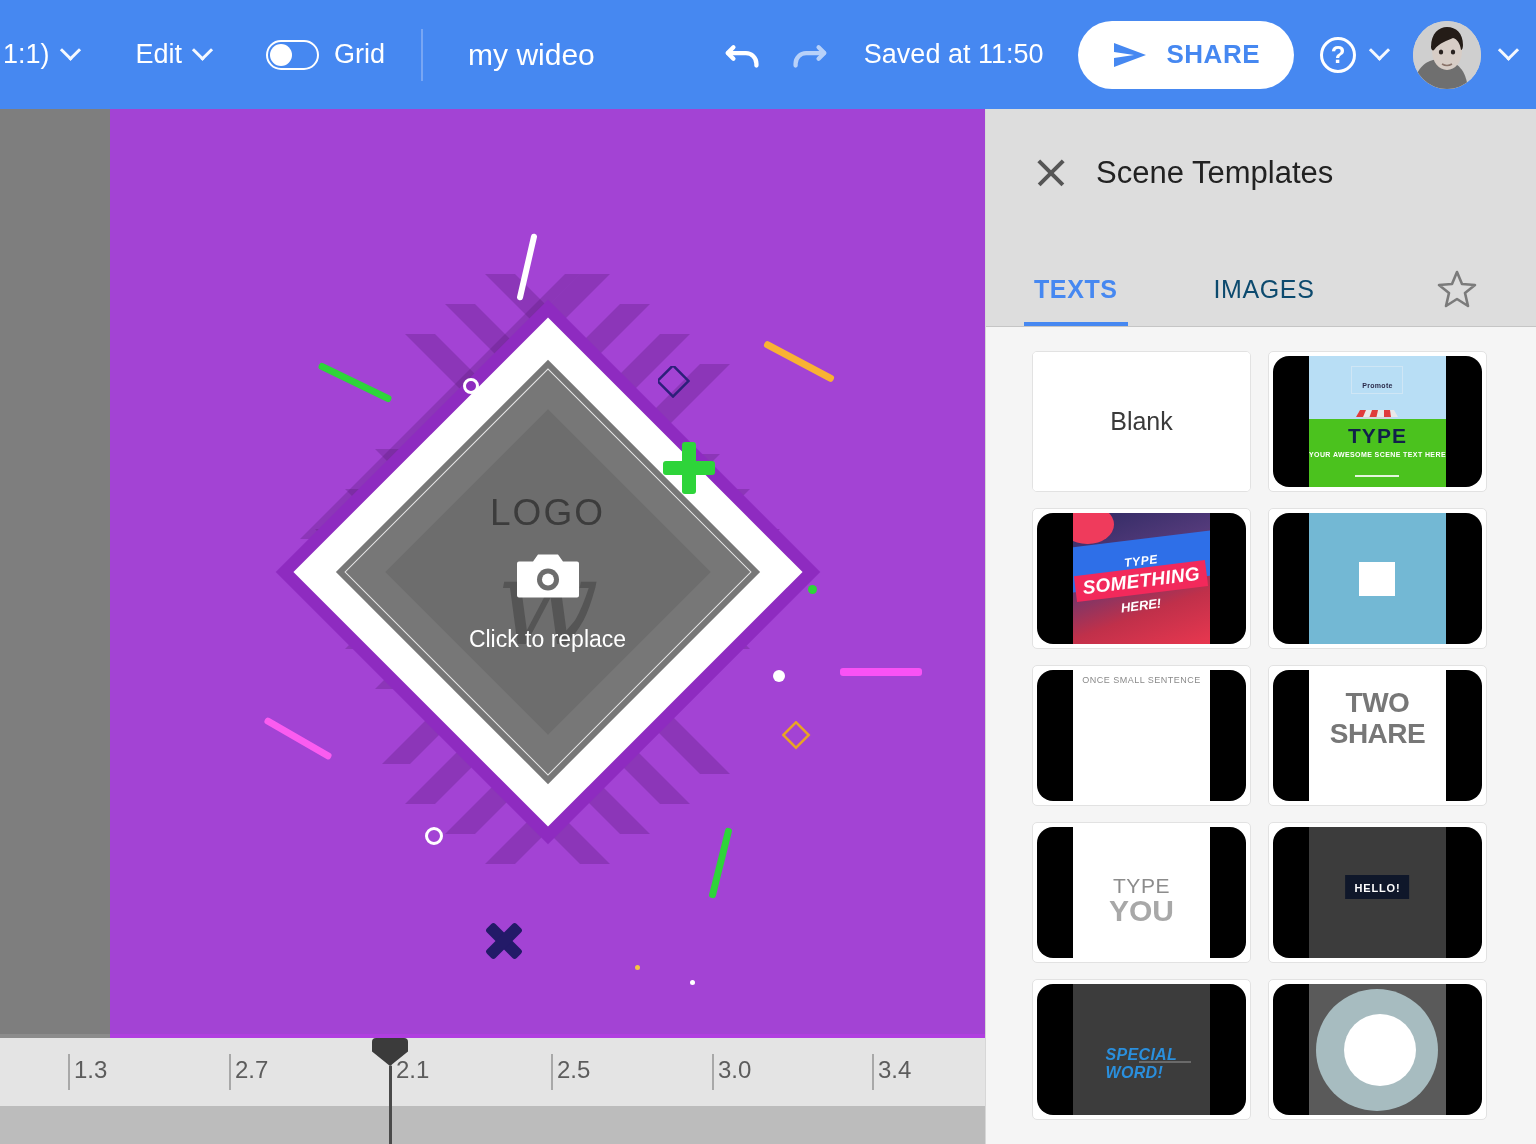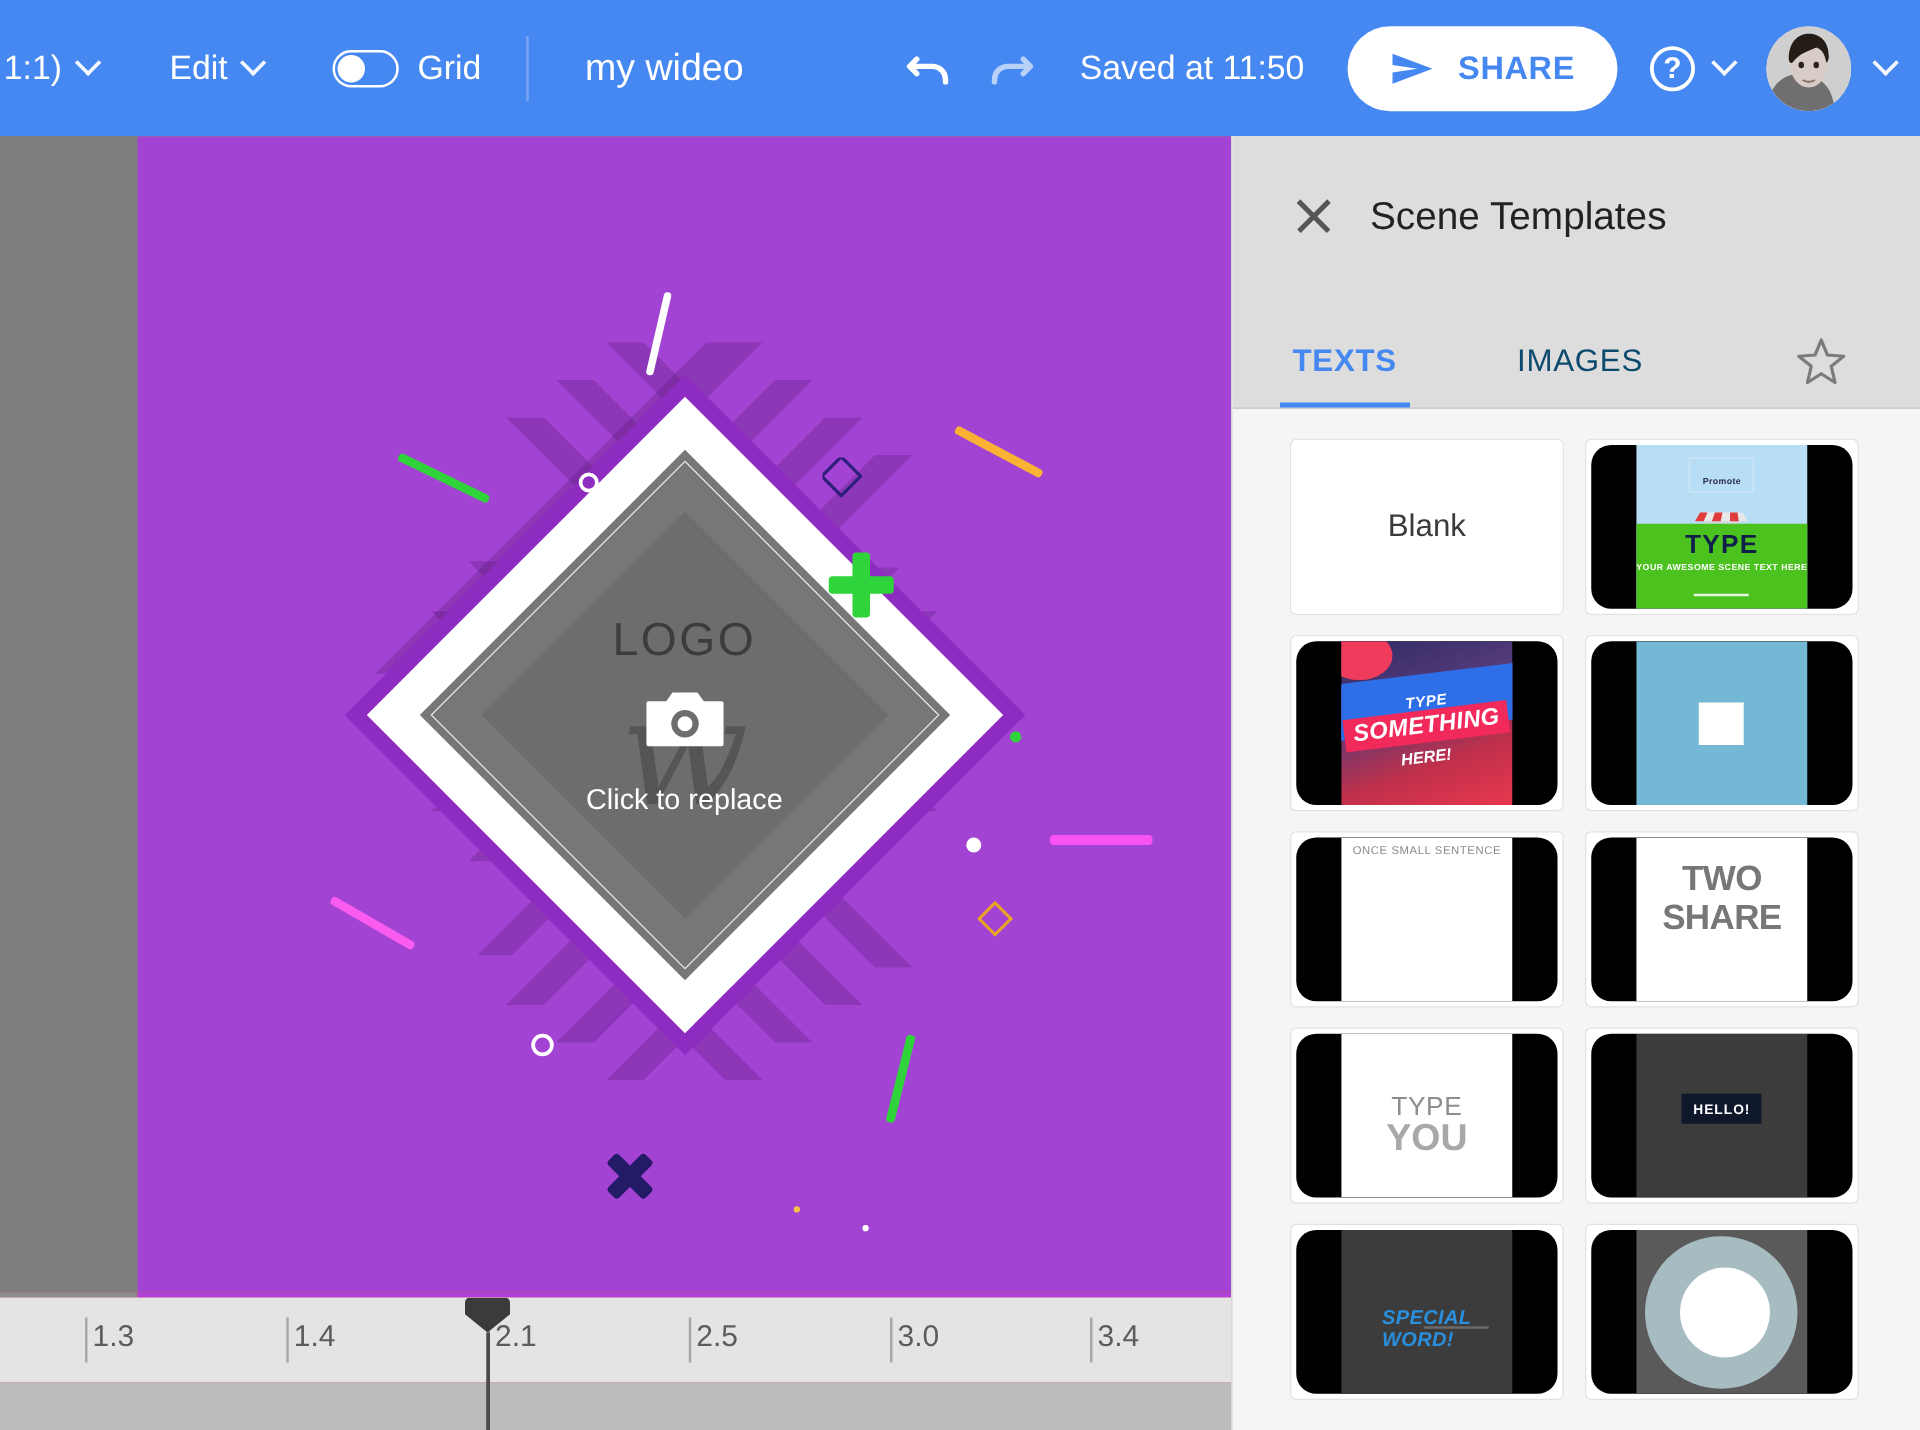--- a/index.html
+++ b/index.html
@@ -143,21 +143,21 @@
     transform: translate(-50%,-28%);
     font-size: 120px; color: rgba(40,40,40,.35);
     font-family: "DejaVu Serif", serif; font-style: italic;
     z-index: 5; pointer-events: none;
   }
 
   
   .timeline {
     position: absolute; left: 0; top: 1034px;
     width: 985px; height: 110px;
-    background: #ef4444;
+    background: #d946ef;
   }
   .tl-topline {
     position: absolute; left: 110px; top: 0; width: 875px; height: 4px;
     background: #b03fe0;
   }
   .tl-topline-left {
     position: absolute; left: 0; top: 0; width: 110px; height: 4px;
     background: #8c8c8c;
   }
   .ruler {
@@ -460,21 +460,21 @@
     </div>
   </div>
 
   <div class="timeline">
     <div class="tl-topline-left"></div>
     <div class="tl-topline"></div>
     <div class="ruler">
       <div class="tick" style="left:68px"></div>
       <div class="tick-label" style="left:74px">1.3</div>
       <div class="tick" style="left:229px"></div>
-      <div class="tick-label" style="left:235px">1.4</div>
+      <div class="tick-label" style="left:235px">2.7</div>
       <div class="tick" style="left:390px"></div>
       <div class="tick-label" style="left:396px">2.1</div>
       <div class="tick" style="left:551px"></div>
       <div class="tick-label" style="left:557px">2.5</div>
       <div class="tick" style="left:712px"></div>
       <div class="tick-label" style="left:718px">3.0</div>
       <div class="tick" style="left:872px"></div>
       <div class="tick-label" style="left:878px">3.4</div>
     </div>
     <div class="tl-lower"></div>

